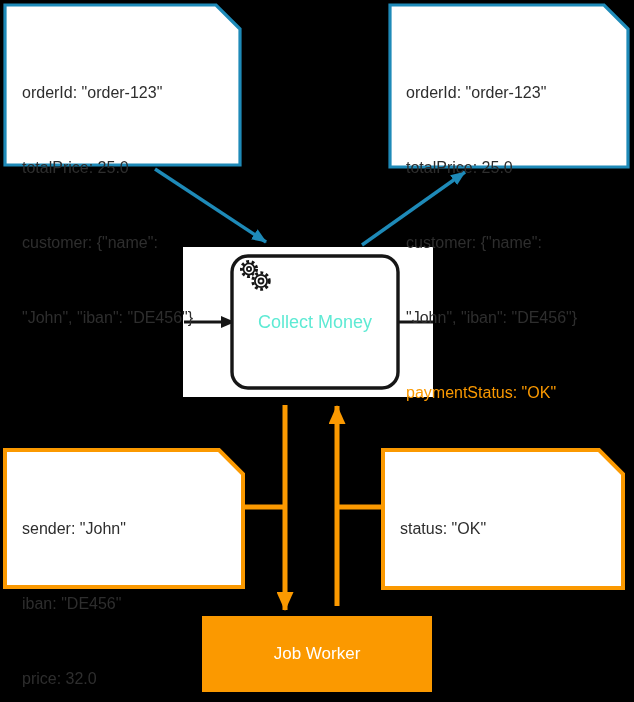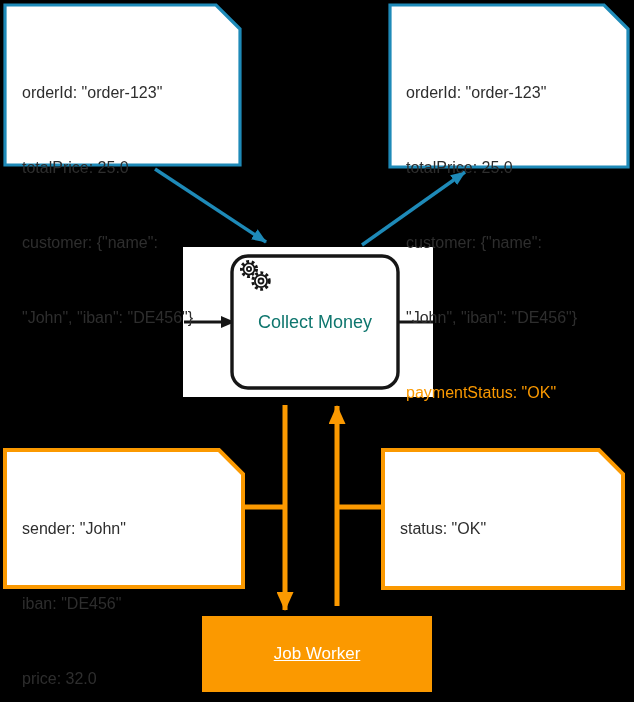--- a/index.html
+++ b/index.html
@@ -37,29 +37,28 @@
     line-height: 25px;
     color: var(--text, #2e2e2e);
     white-space: pre;
   }
   .note-text .hl { color: var(--orange, #fb9900); }
   .task-label {
     position: absolute;
     left: 232px; top: 256px; width: 166px; height: 132px;
     display: flex; align-items: center; justify-content: center;
     font-size: 18px;
-    color: #0f766e;
+    color: #5eead4;
   }
   .worker-label {
     position: absolute;
     left: 202px; top: 616px; width: 230px; height: 76px;
     display: flex; align-items: center; justify-content: center;
     font-size: 17px;
     color: var(--worker-text, #fff);
-    text-decoration: underline;
   }
   #note-input-text  { left: 22px;  top: 30px; }
   #note-output-text { left: 406px; top: 30px; }
   #note-request-text{ left: 22px;  top: 466px; }
   #note-response-text{ left: 400px; top: 466px; }
 </style>
 </head>
 <body>
 
 <div id="canvas">

